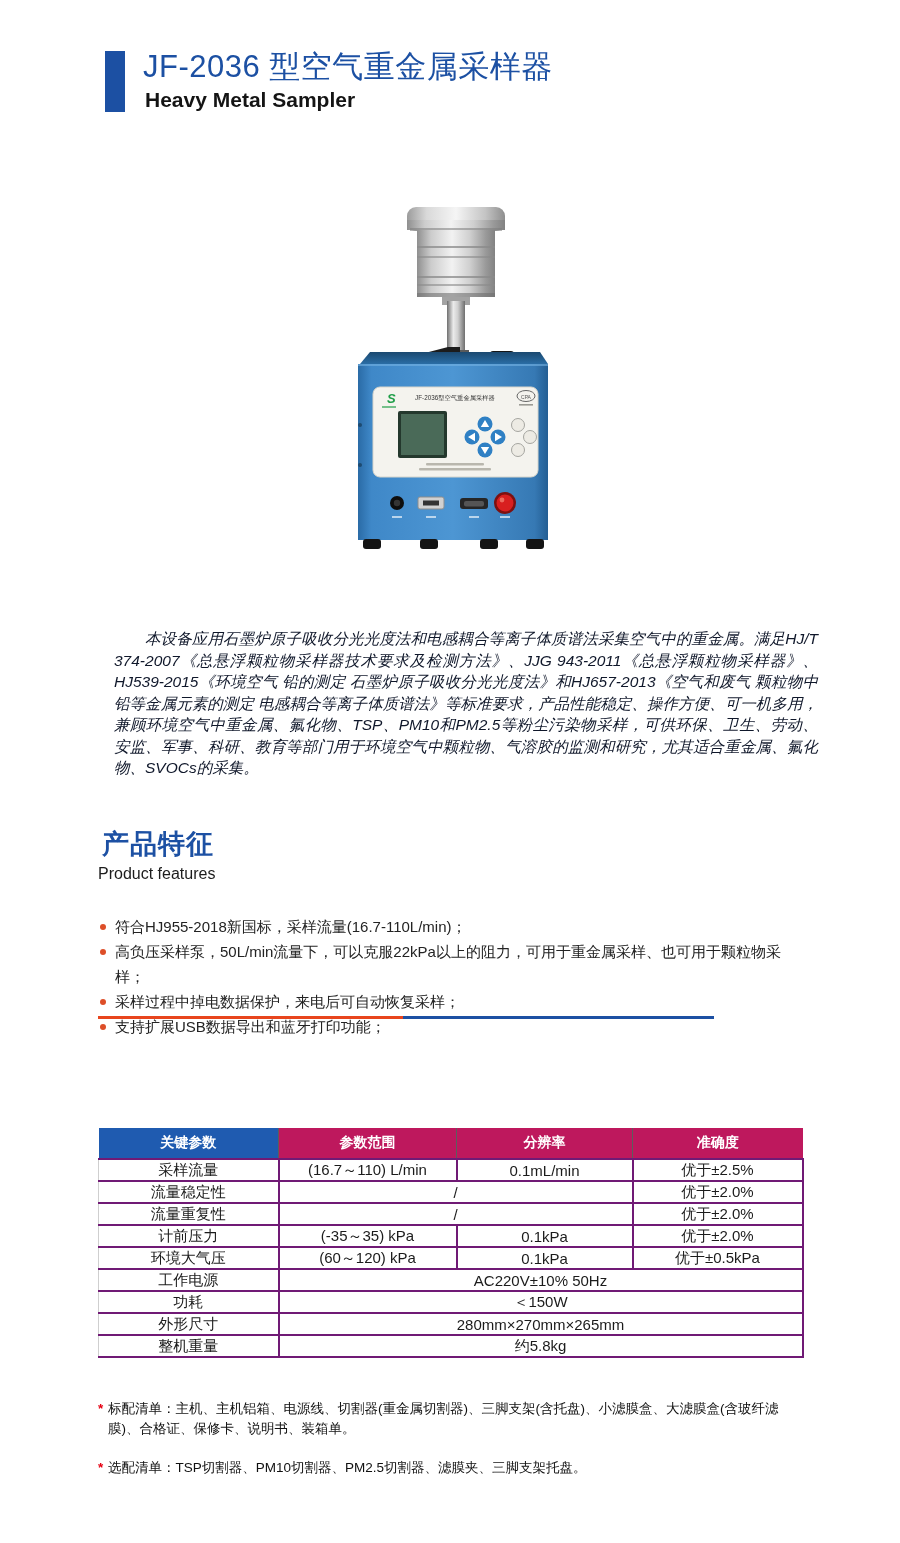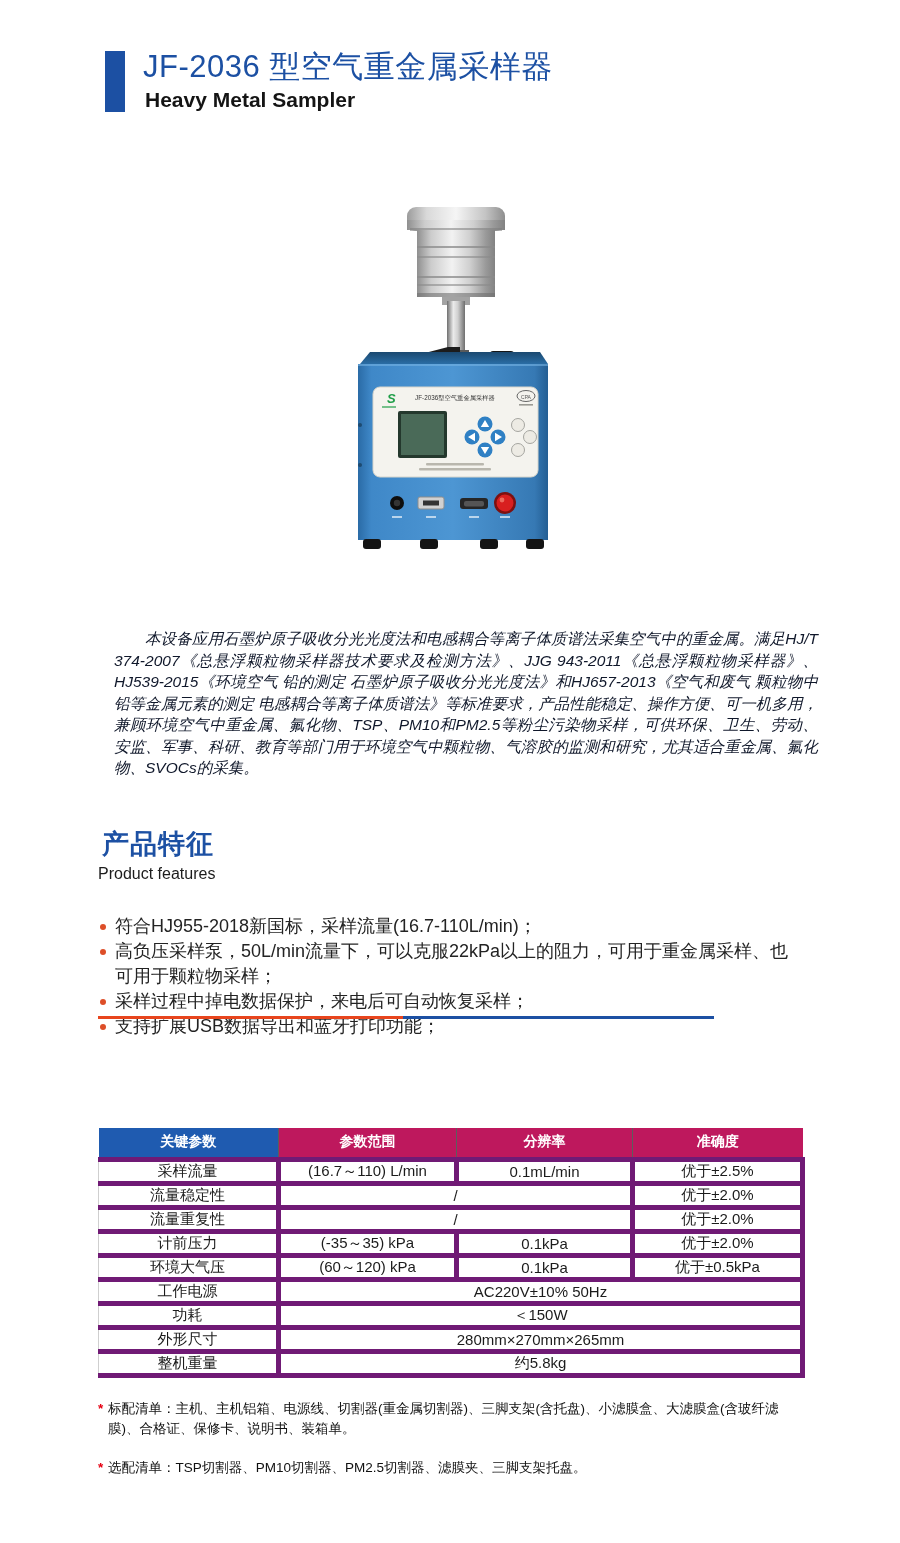--- a/index.html
+++ b/index.html
@@ -24,39 +24,39 @@
   
   .desc { position:absolute; left:98px; top:612px; width:704px; margin:16px;
           font-size:15.5px; line-height:21.5px; color:#0f172a; text-align:justify; text-indent:2em;font-style:italic; }
 
   
   .sec-cn { margin:4px; font-size:27px; line-height:32px; font-weight:bold; color:#1c50a3; letter-spacing:1px; }
   .sec-en { margin:4px 0 0 0; font-size:16px; line-height:20px; color:#1c1c1c; }
 
   .features { position:absolute; left:98px; top:824px; width:704px; }
   .features ul { margin:30px 0 0 0; padding:0; list-style:none; }
-  .features li { display:flex; font-size:18px; line-height:25px; color:#232323; }
+  .features li { display:flex; font-size:15px; line-height:25px; color:#232323; }
   .dot { flex:none; width:6px; height:6px; border-radius:50%; background:#dd4e28; margin:10px 9px 0 2px; }
 
   
   .divider { position:absolute; left:98px; top:1016px; width:616px; height:3px; display:flex; }
   .d-orange { width:305px; height:3px; background:#e8451d; }
   .d-blue   { flex:1; height:3px; background:#1c50a3; }
 
   .params-head { position:absolute; left:98px; top:1052px; width:704px; }
 
   
   table.params { position:absolute; left:98px; top:1128px; width:704px;
                  border-collapse:collapse; table-layout:fixed;
                  font-size:15px; color:#1b1b1b; }
   table.params th { height:31px; padding:0; color:#ffffff; font-weight:600; font-size:14px; text-align:center; }
   th.key-col   { background:#1f5bb0; }
   th.gray-col  { background:#be185d; border-left:1px solid #5d5d5d;margin-top:41px; }
   table.params td { height:22px; padding:0 20px; text-align:center;
-                    border:5px solid #701a75; background:#ffffff; }
+                    border:2px solid #701a75; background:#ffffff; }
   table.params tr td:first-child { border-left:1px solid #cfcfcf; }
 
   
   .footnotes { position:absolute; left:98px; top:1399px; width:708px; }
   .footnote { display:flex; margin-bottom:19px; font-size:13.5px; line-height:20px; color:#101010; }
   .star { flex:none; width:10px; color:#e60012; font-weight:bold; }
 
   svg text { font-family:"Liberation Sans","DejaVu Sans",sans-serif; }
 </style>
 </head>

